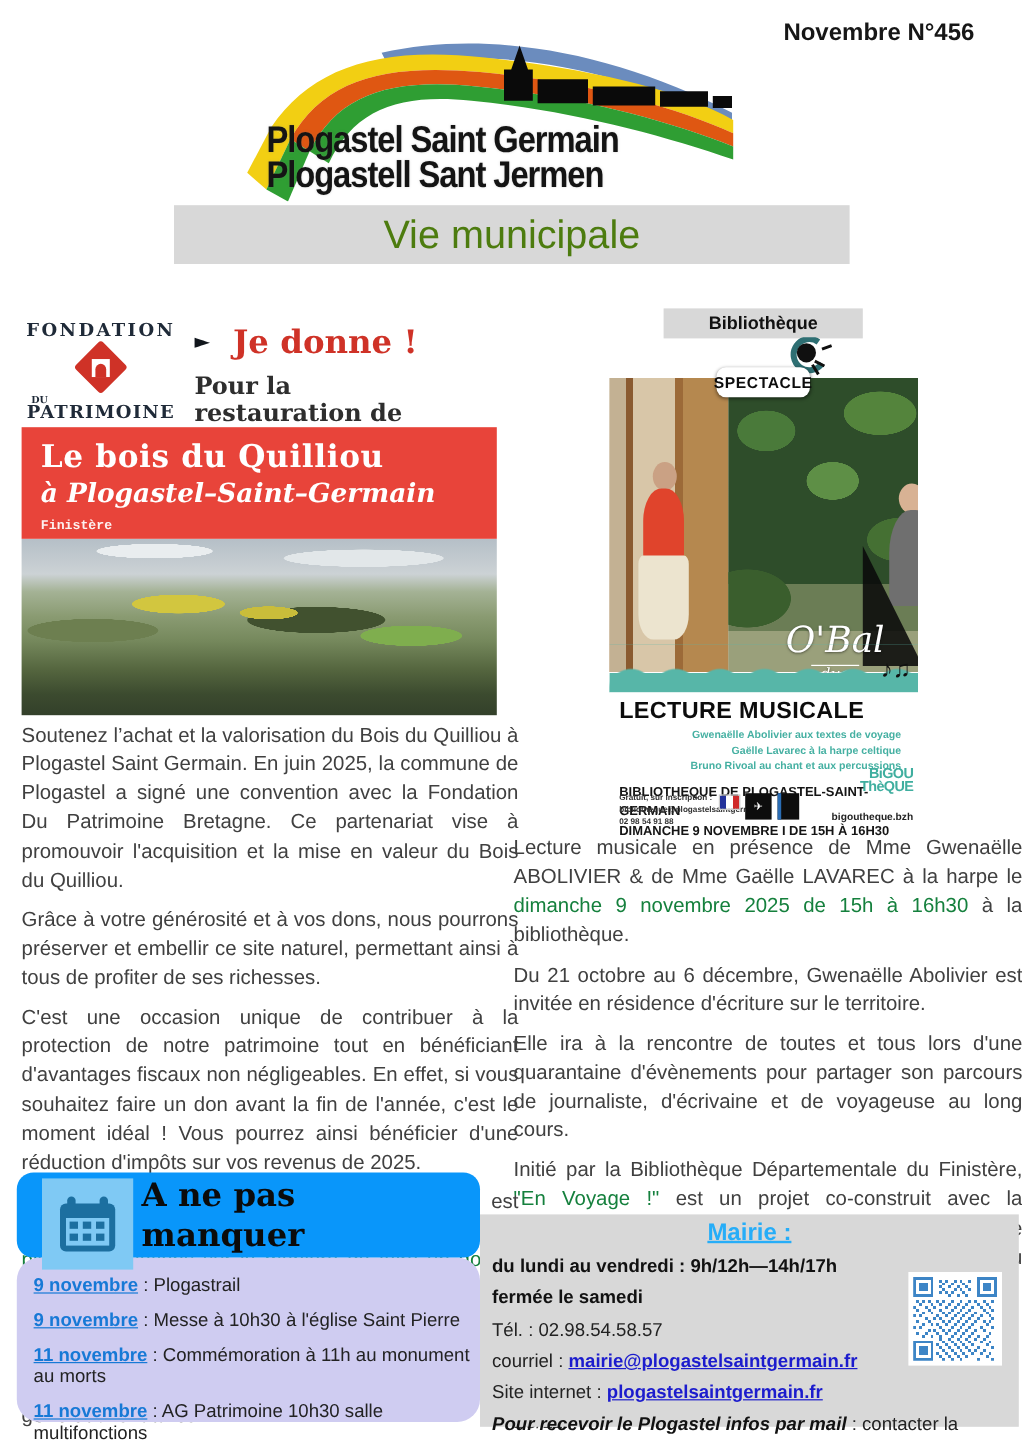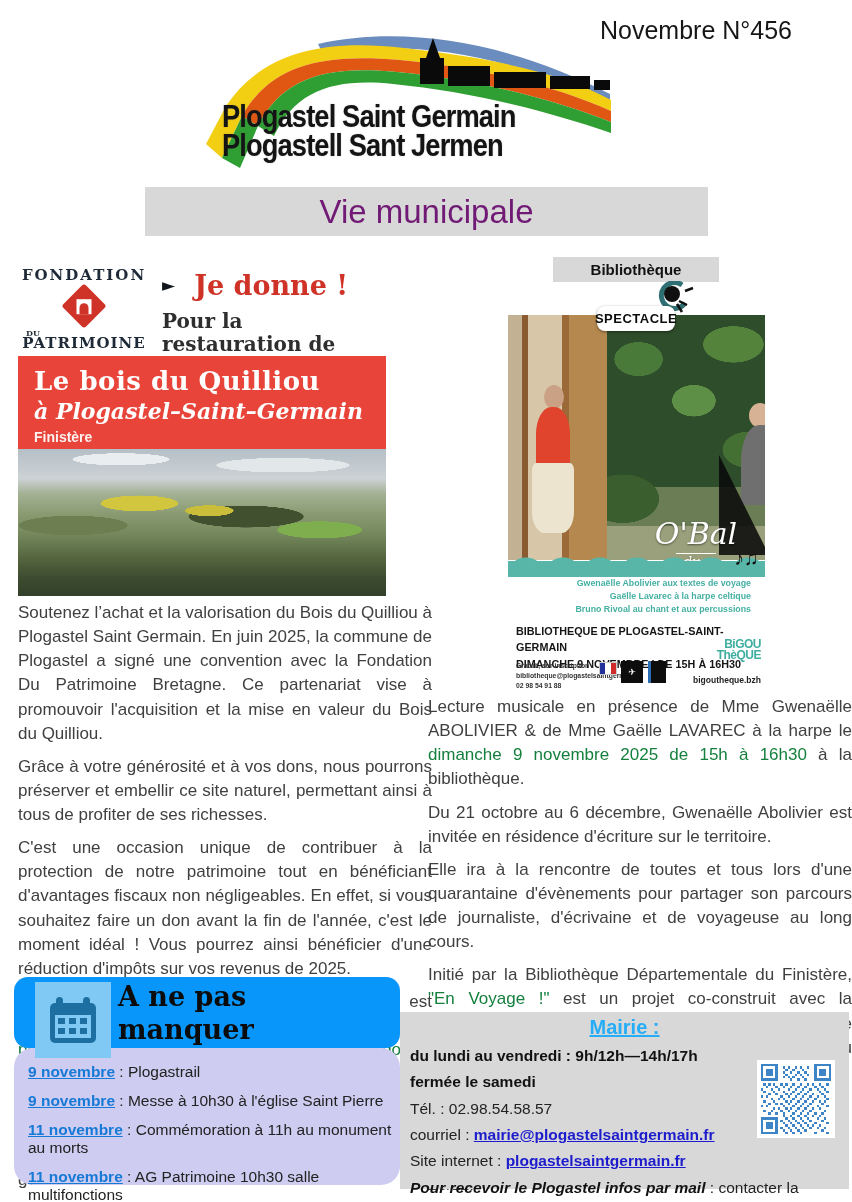--- a/index.html
+++ b/index.html
@@ -1,53 +1,53 @@
 <!DOCTYPE html>
 <html lang="fr"><head>
 <meta charset="utf-8">
 <style>
   html,body{margin:0;padding:0;background:#fff;}
   .page{position:relative;width:852px;height:1202px;background:#fff;overflow:hidden;
         font-family:"Liberation Sans",sans-serif;color:#404040;}
   .abs{position:absolute;}
 
   
-  .issue{top:16px;right:60px;font-size:25px;color:#161616;}
+  .issue{top:16px;right:40px;font-size:20px;color:#161616;font-weight:bold;}
   .logo-wrap{left:168px;top:10px;width:446px;height:158px;}
   .logo-text{position:absolute;left:54px;top:92px;font-weight:bold;color:#141414;
              font-size:31px;line-height:0.95;letter-spacing:-1px;transform:scaleX(.88);transform-origin:left top;
              text-shadow:0 0 2px rgba(120,120,120,.35);white-space:nowrap;}
   .section-banner{left:145px;top:171px;width:563px;height:49px;background:#d8d8d8;
-                  display:flex;align-items:center;justify-content:center;font-size:33px;color:#701a75;margin-top:16px;}
+                  display:flex;align-items:center;justify-content:center;font-size:33px;color:#4d7c0f;}
 
   
   .fond{left:20px;top:262px;width:412px;height:92px;}
   .fond-logo{position:absolute;left:0;top:4px;width:128px;text-align:center;color:#1f2a38;
              font-family:"DejaVu Serif","Liberation Serif",serif;font-weight:bold;}
   .fond-top{font-size:15px;letter-spacing:2px;}
   .diamond{width:32px;height:32px;background:#cf3227;transform:rotate(45deg);margin:6px auto 6px;
            display:flex;align-items:center;justify-content:center;border-radius:3px;}
   .diamond-inner{width:15px;height:15px;background:#fff;transform:rotate(-45deg);display:flex;align-items:flex-end;justify-content:center;}
   .diamond-door{width:9px;height:11px;background:#cf3227;border-radius:5px 5px 0 0;}
   .fond-bottom{font-size:15px;letter-spacing:1px;}
   .fond-du{font-size:8px;display:block;text-align:left;margin-left:6px;margin-bottom:-4px;}
   .donate-row{position:absolute;left:142px;top:8px;font-family:"DejaVu Serif","Liberation Serif",serif;}
   .donate-arrow{color:#11161c;font-size:17px;vertical-align:4px;margin-right:14px;}
   .donate-label{color:#cf3227;font-weight:bold;font-size:27px;}
   .resto{position:absolute;left:142px;top:48px;font-family:"DejaVu Serif","Liberation Serif",serif;
          font-weight:bold;font-size:20px;color:#2e2e2e;line-height:1.15;}
 
   
-  .bois{left:18px;top:356px;width:368px;height:240px;}
+  .bois{left:18px;top:356px;width:396px;height:240px;}
   .bois-red{height:93px;background:#e8443a;color:#fff;padding:10px 16px;box-sizing:border-box;
             font-family:"DejaVu Serif","Liberation Serif",serif;position:relative;}
   .bois-title{font-weight:bold;font-size:26px;letter-spacing:.5px;}
   .bois-sub{font-weight:bold;font-style:italic;font-size:22px;margin-top:2px;}
-  .bois-dep{position:absolute;left:16px;bottom:4px;font-family:Liberation Sans, sans-serif;
-            font-weight:bold;font-size:14px;opacity:.92;}
+  .bois-dep{position:absolute;left:16px;bottom:4px;font-family:Liberation Mono, monospace;
+            font-weight:bold;font-size:11px;opacity:.92;}
   .bois-photo{height:147px;
     background:
       radial-gradient(ellipse 80px 10px at 28% 7%, #e9edef 0 60%, transparent 61%),
       radial-gradient(ellipse 110px 12px at 72% 11%, #e2e7e9 0 60%, transparent 61%),
       radial-gradient(ellipse 64px 13px at 33% 37%, #d2c63f 0 60%, transparent 61%),
       radial-gradient(ellipse 40px 9px at 52% 42%, #c9bd3a 0 60%, transparent 61%),
       radial-gradient(ellipse 95px 18px at 62% 46%, #41512f 0 60%, transparent 61%),
       radial-gradient(ellipse 70px 14px at 82% 55%, #7fae4e 0 60%, transparent 61%),
       radial-gradient(ellipse 90px 16px at 15% 52%, #6d7f50 0 60%, transparent 61%),
       linear-gradient(180deg,#b5bfc7 0%,#ccd2d5 20%,#a4b295 30%,#8a9b72 44%,#75885c 58%,#55663f 74%,#3c4b2f 88%,#33402a 100%);}
@@ -221,20 +221,21 @@
       <div class="harp"></div>
 
     </div>
     <div class="obal">
       <div class="obal-main">O'Bal</div>
       <div class="obal-duo">duo</div>
     </div>
     <div class="scallop"></div>
     <div class="pinfo">
       <div class="notes">♪♫</div>
+      <div class="lm-title">LECTURE MUSICALE</div>
       <div class="lm-lines">
         <div>Gwenaëlle Abolivier aux textes de voyage</div>
         <div>Gaëlle Lavarec à la harpe celtique</div>
         <div>Bruno Rivoal au chant et aux percussions</div>
       </div>
       <div class="venue">
         <div>BIBLIOTHEQUE DE PLOGASTEL-SAINT-GERMAIN</div>
         <div>DIMANCHE 9 NOVEMBRE I DE 15H À 16H30</div>
       </div>
       <div class="small-print">

